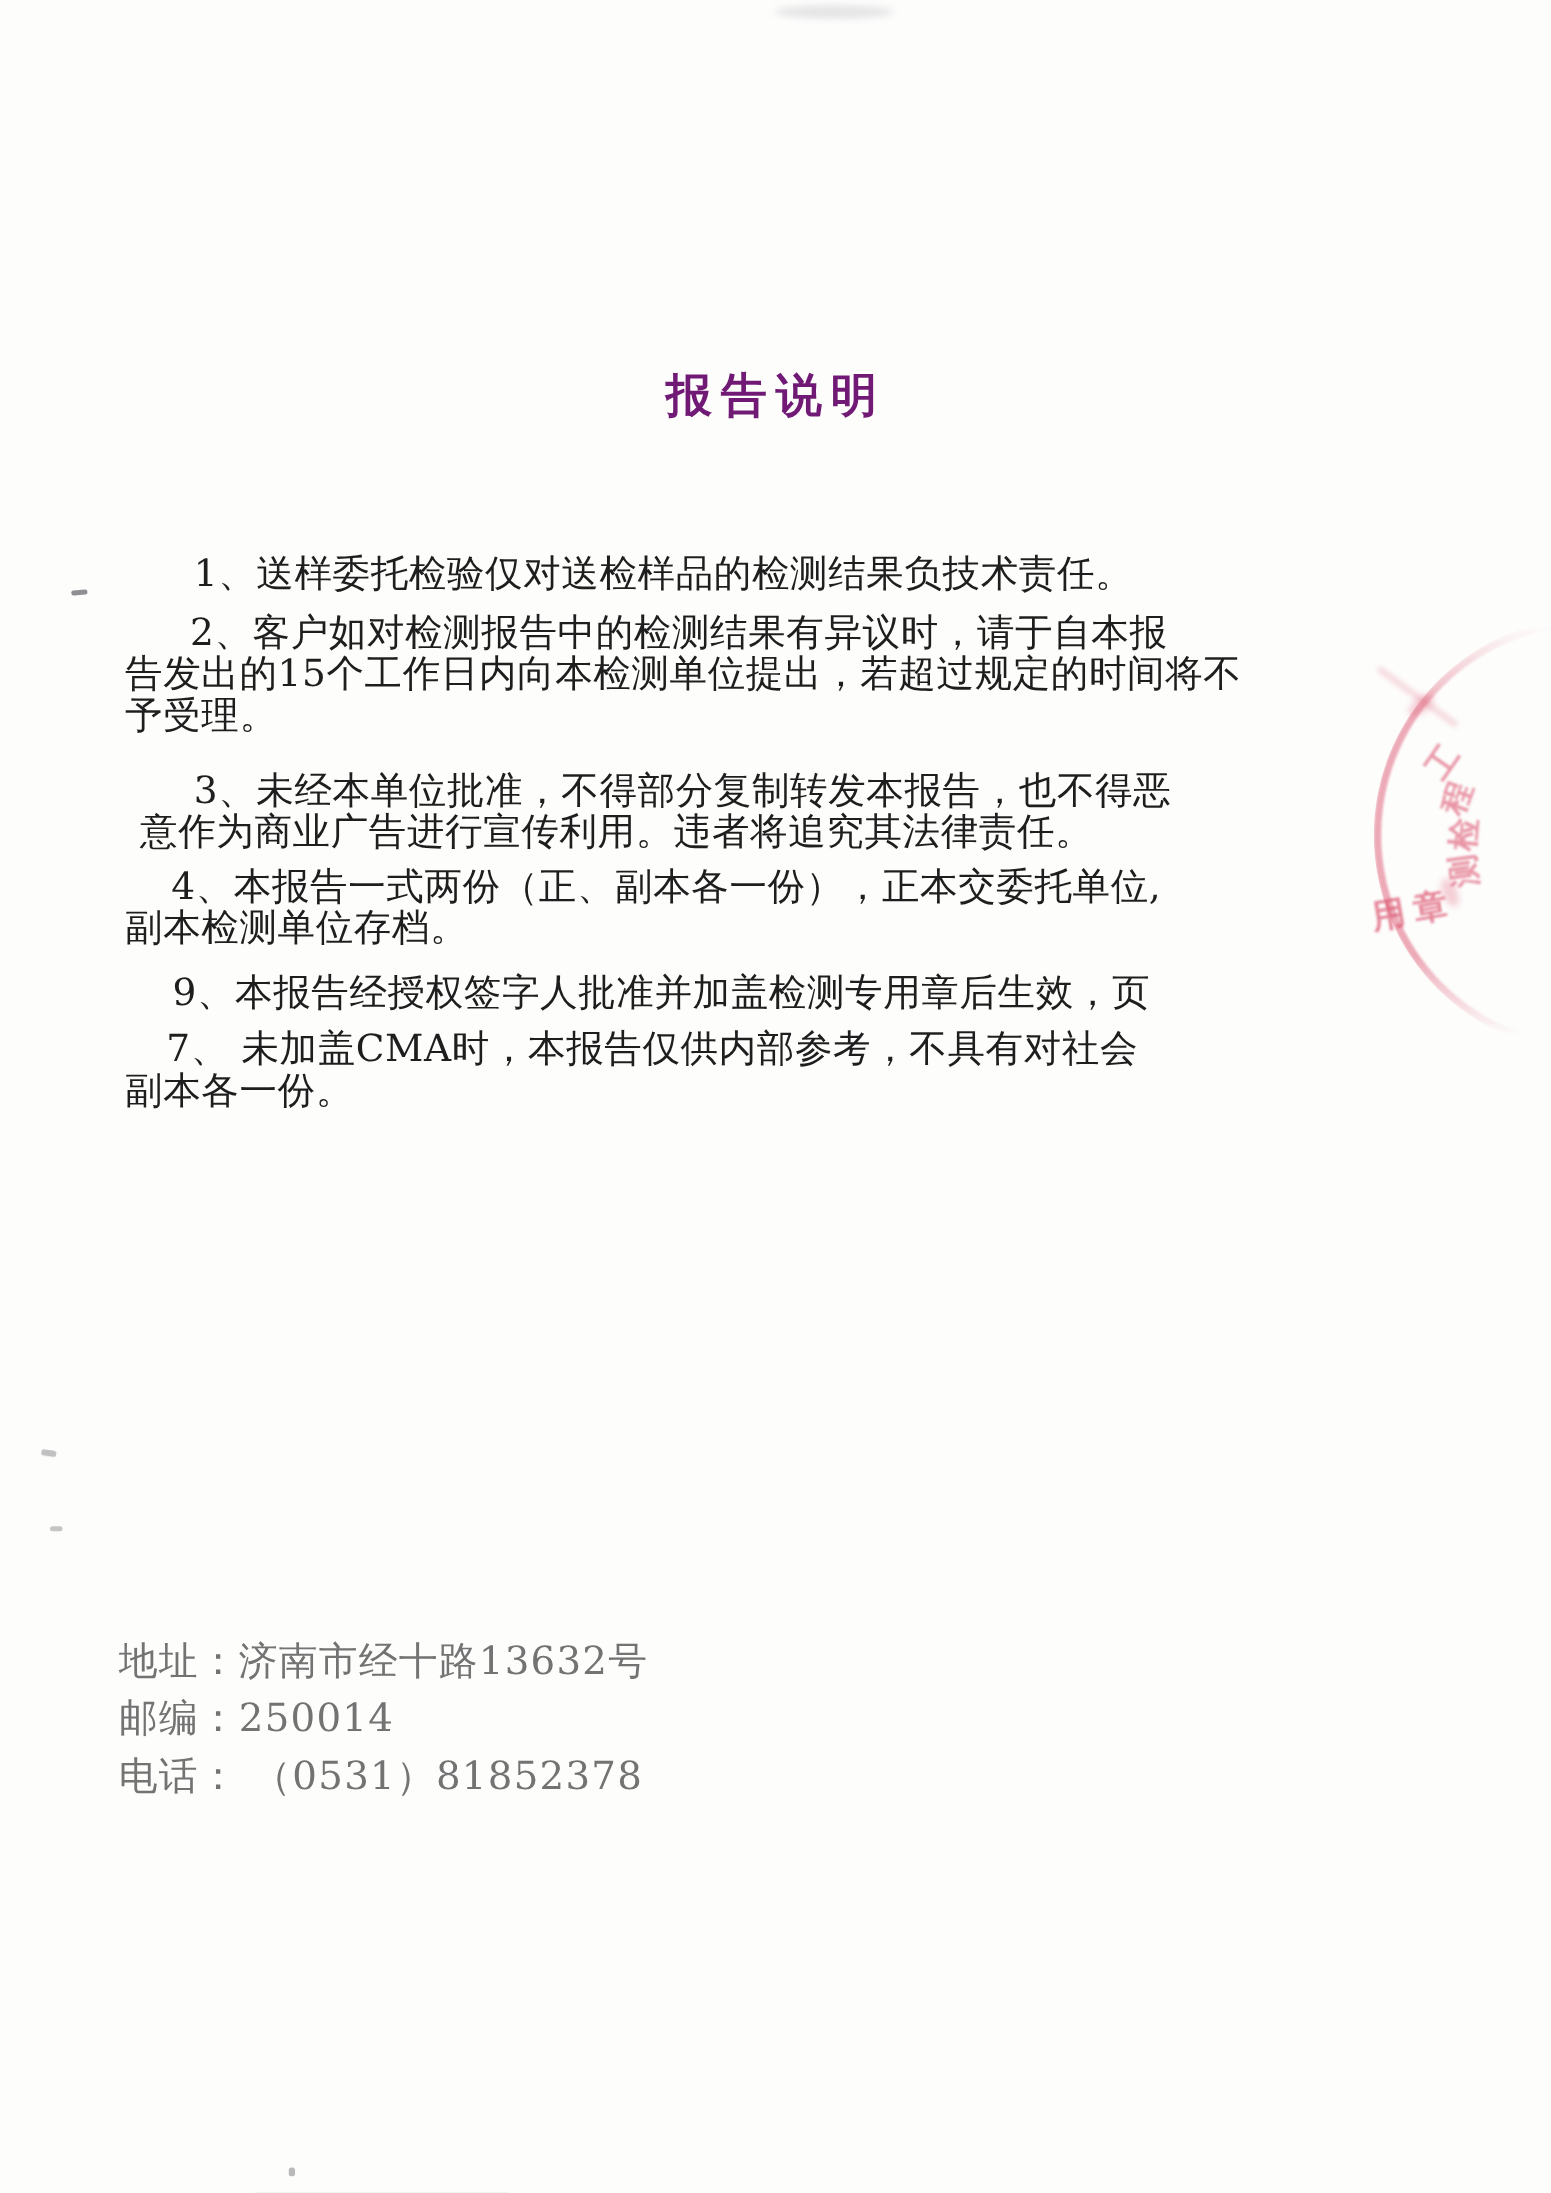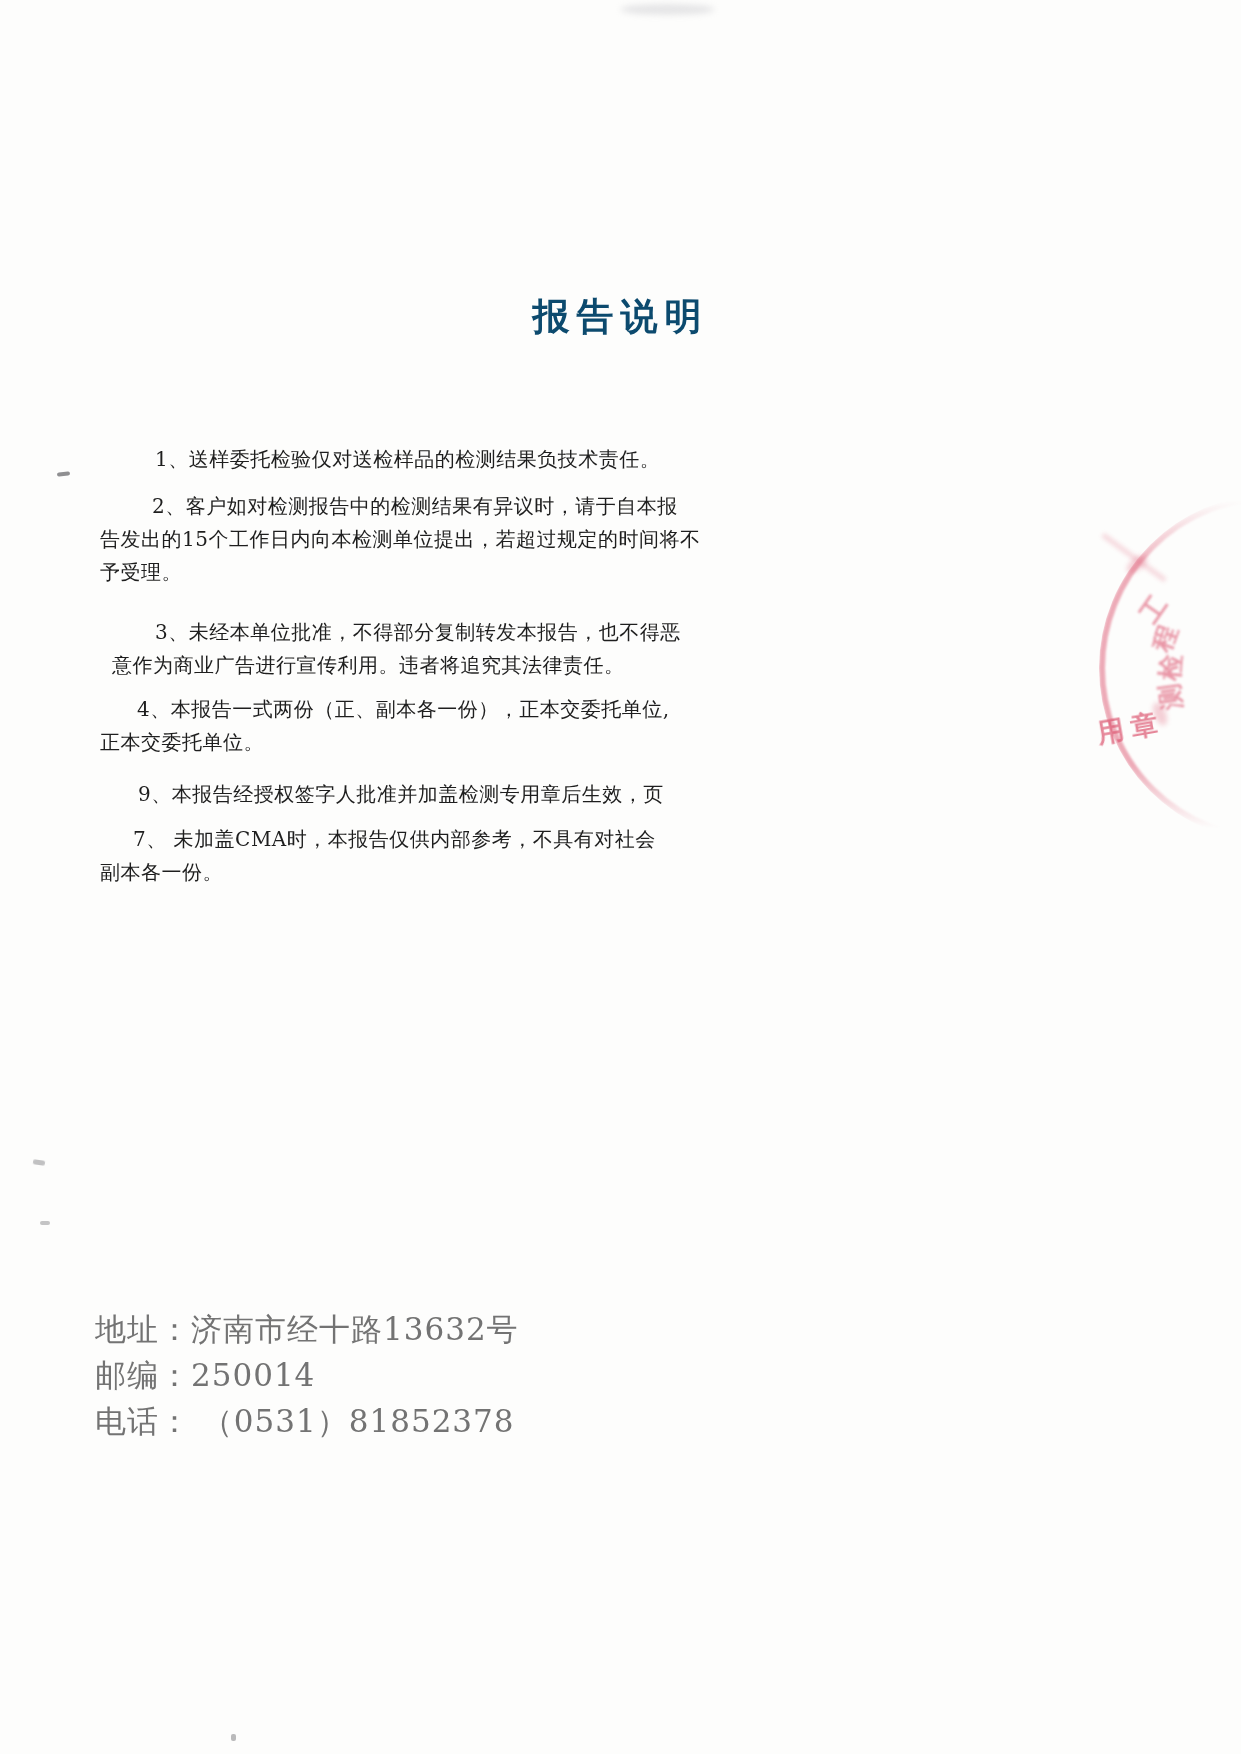--- a/index.html
+++ b/index.html
@@ -10,27 +10,27 @@
     background:#fdfdfc;
     overflow:hidden;
     font-family:"DejaVu Serif","Liberation Serif",serif;
     color:#1e1e1e;
   }
   
   .title{
     position:absolute;top:292px;left:0;width:100%;
     text-align:center;
     font-size:37px;font-weight:600;letter-spacing:7px;
-    color:#0c4a6e;
+    color:#701a75;
     margin:0;
   }
   
   .notes{
     position:absolute;top:430px;left:100px;width:908px;
-    font-size:20px;line-height:33px;
+    font-size:30px;line-height:33px;
     letter-spacing:0.5px;
   }
   .para{margin:0;}
   .para .line{white-space:nowrap;}
   .p1{margin-top:13px;}
   .p2{margin-top:14px;}
   .p3{margin-top:27px;margin-left:12px;}
   .p4{margin-top:11px;}
   .p5{margin-top:19px;}
   .p6{margin-top:18px;}
@@ -118,21 +118,21 @@
       <div class="line">2、客户如对检测报告中的检测结果有异议时，请于自本报</div>
       <div class="line">告发出的15个工作日内向本检测单位提出，若超过规定的时间将不</div>
       <div class="line">予受理。</div>
     </div>
     <div class="para p3">
       <div class="line">3、未经本单位批准，不得部分复制转发本报告，也不得恶</div>
       <div class="line">意作为商业广告进行宣传利用。违者将追究其法律责任。</div>
     </div>
     <div class="para p4">
       <div class="line">4、本报告一式两份（正、副本各一份），正本交委托单位,</div>
-      <div class="line">正本交委托单位。</div>
+      <div class="line">副本检测单位存档。</div>
     </div>
     <div class="para p5">
       <div class="line">9、本报告经授权签字人批准并加盖检测专用章后生效，页</div>
     </div>
     <div class="para p7">
       <div class="line">7、 未加盖CMA时，本报告仅供内部参考，不具有对社会</div>
       <div class="line">副本各一份。</div>
     </div>
   </div>
 

